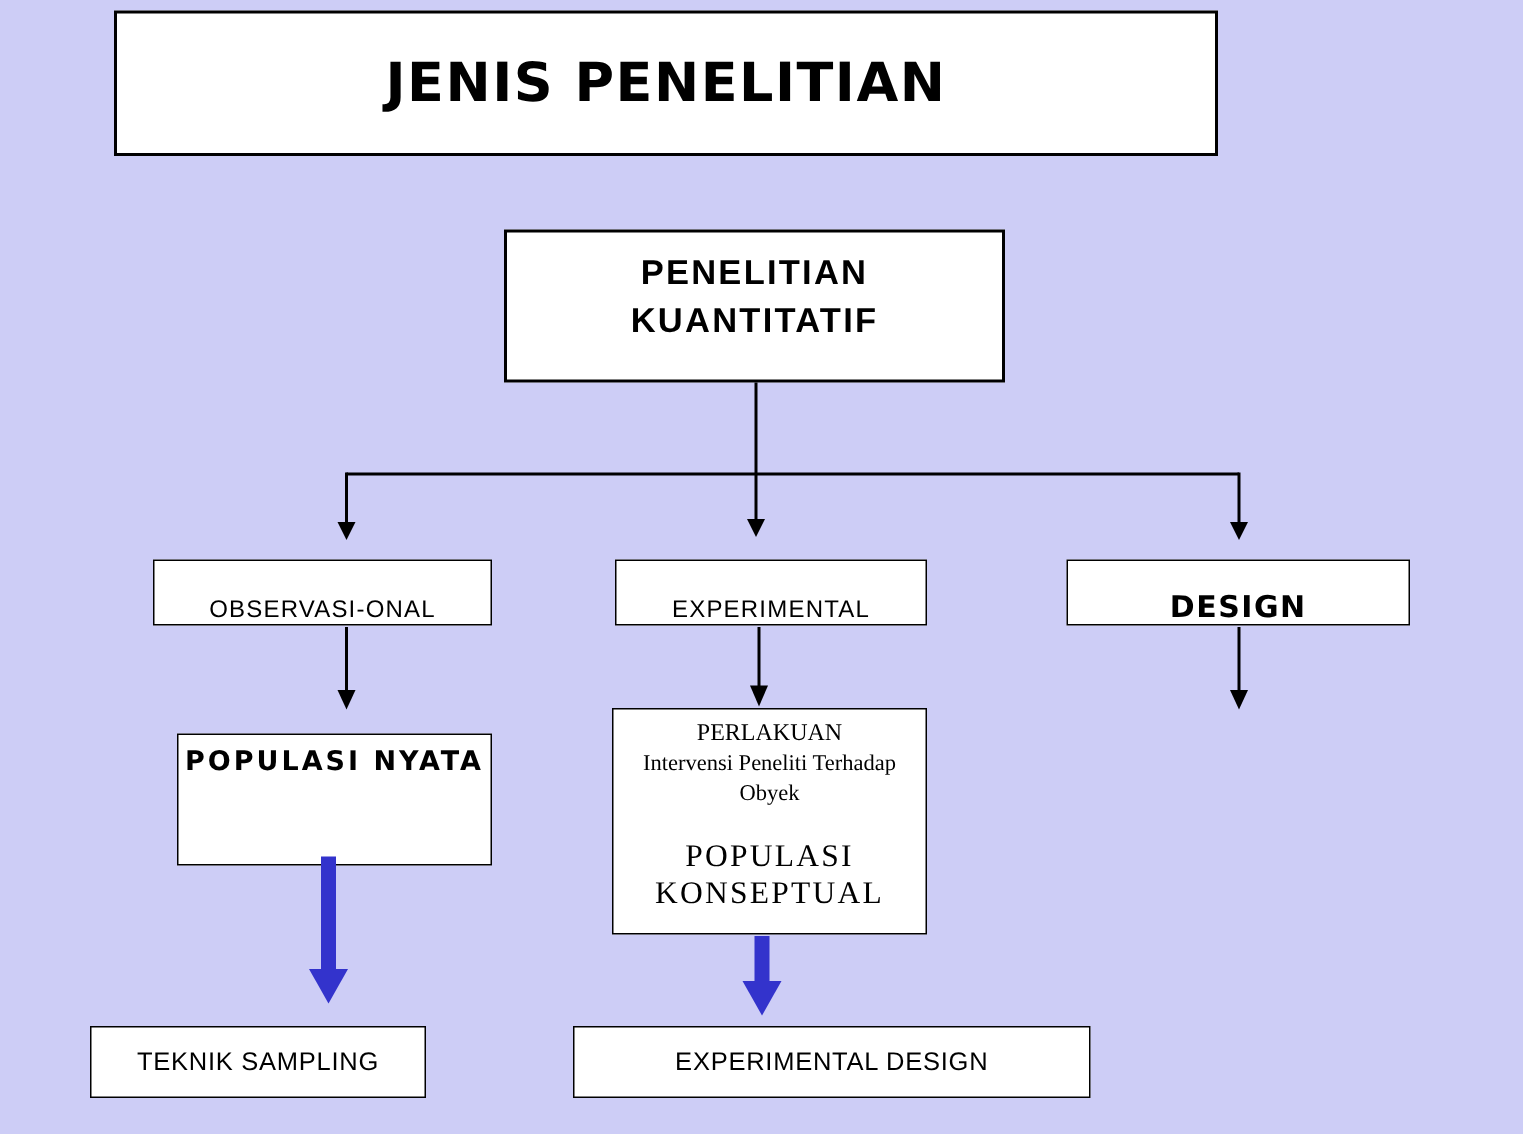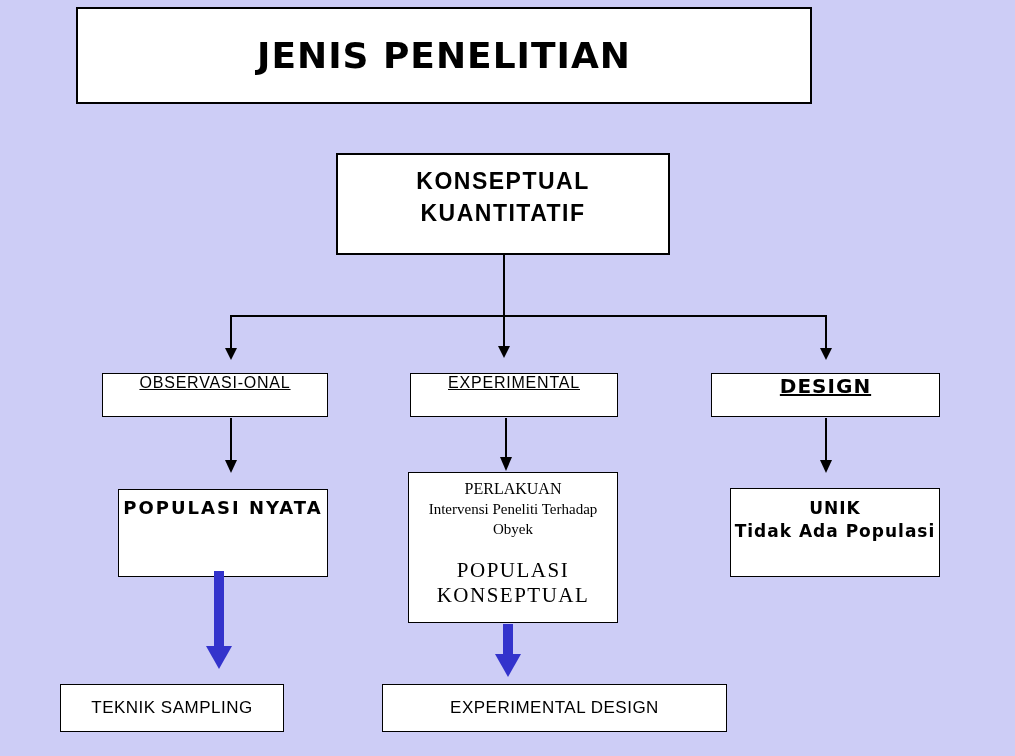--- a/index.html
+++ b/index.html
@@ -38,21 +38,21 @@
   }
   .node-root{
     left:336px;top:153px;width:334px;height:102px;
     border-width:2px;
     font-family:var(--font-sans);
     font-weight:bold;font-size:23px;letter-spacing:1.5px;
     line-height:32px;padding-top:10px;
   }
   .lvl1{
     height:44px;top:373px;
-    display:flex;align-items:flex-start;justify-content:center;text-decoration:underline;
+    display:flex;align-items:flex-end;justify-content:center;
   }
   .node-observasional{left:102px;width:226px;font-size:16px;letter-spacing:0.8px;}
   .node-experimental{left:410px;width:208px;font-size:16px;letter-spacing:0.8px;}
   .node-design{
     left:711px;width:229px;
     font-family:var(--font-comic);font-weight:bold;font-size:20px;letter-spacing:1px;
   }
   .node-populasi-nyata{
     left:118px;top:489px;width:210px;height:88px;
     font-family:var(--font-comic);font-weight:bold;font-size:18px;letter-spacing:2px;
@@ -89,21 +89,21 @@
 </head>
 <body>
 
 <div class="slide">
 
   <div class="box title-banner">
     <span>JENIS PENELITIAN</span>
   </div>
 
   <div class="box node-root">
-    <div>KONSEPTUAL</div>
+    <div>PENELITIAN</div>
     <div>KUANTITATIF</div>
   </div>
 
   <div class="box lvl1 node-observasional">
     <span>OBSERVASI-ONAL</span>
   </div>
   <div class="box lvl1 node-experimental">
     <span>EXPERIMENTAL</span>
   </div>
   <div class="box lvl1 node-design">
@@ -113,24 +113,20 @@
   <div class="box node-populasi-nyata">
     <div>POPULASI NYATA</div>
   </div>
 
   <div class="box node-perlakuan">
     <div class="t">PERLAKUAN</div>
     <div class="s">Intervensi Peneliti Terhadap Obyek</div>
     <div class="f">POPULASI KONSEPTUAL</div>
   </div>
 
-  <div class="box node-unik">
-    <div>UNIK</div>
-    <div>Tidak Ada Populasi</div>
-  </div>
 
   <div class="box lvl3 node-teknik-sampling">
     <span>TEKNIK SAMPLING</span>
   </div>
   <div class="box lvl3 node-experimental-design">
     <span>EXPERIMENTAL DESIGN</span>
   </div>
 
   <svg class="overlay" viewBox="0 0 1015 756" xmlns="http://www.w3.org/2000/svg">
 

